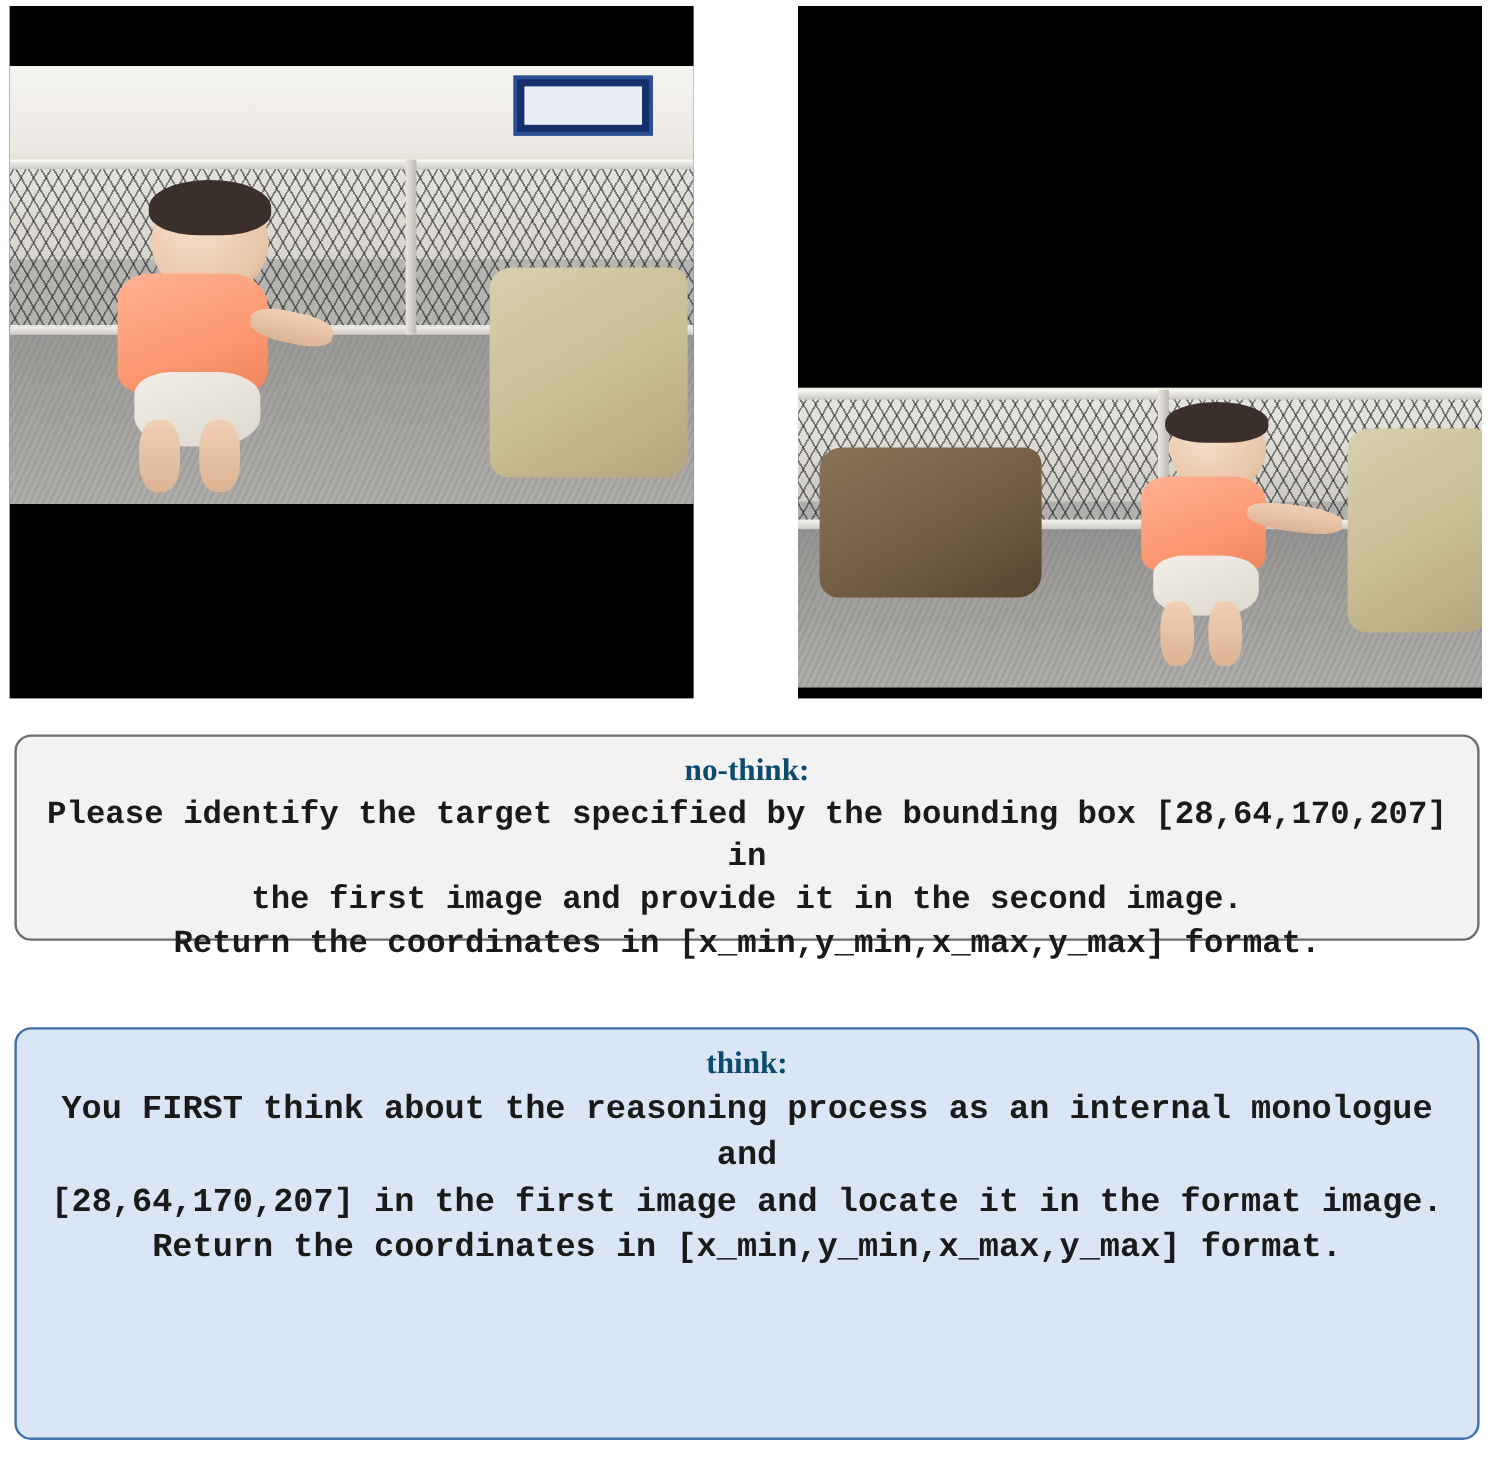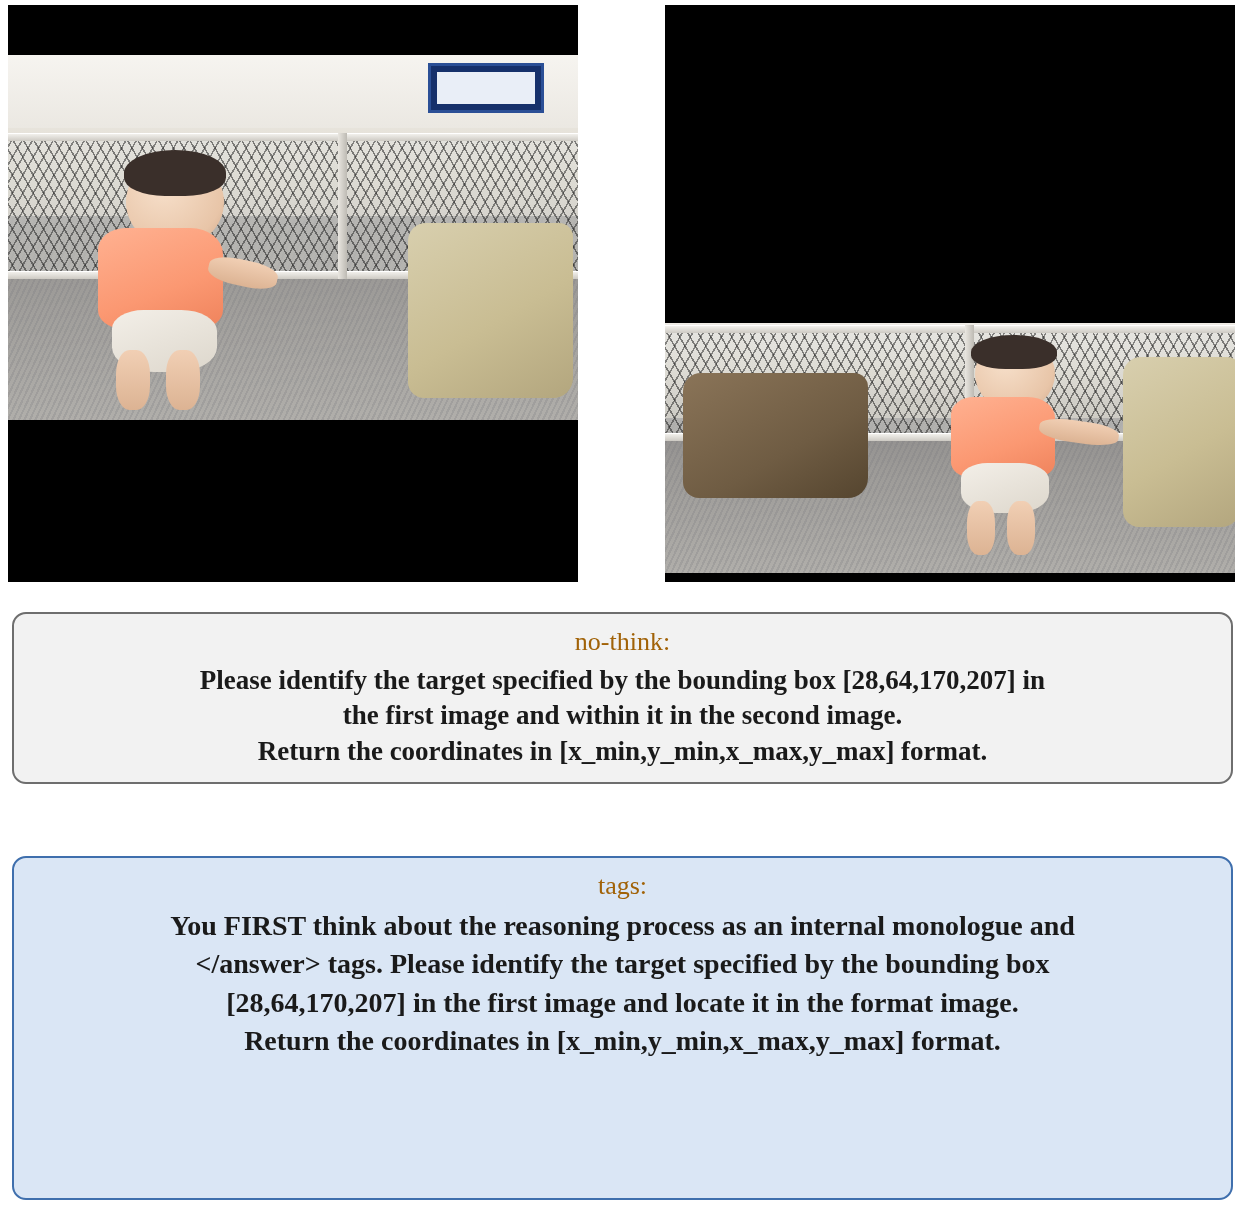--- a/index.html
+++ b/index.html
@@ -179,31 +179,32 @@
   .prompt-box.think {
     left: 12px;
     top: 856px;
     width: 1221px;
     height: 344px;
     background: #dae6f5;
     border: 2px solid #3f6fad;
     padding: 12px 16px 10px 16px;
   }
   .label {
-    color: #a16207;
-    font-weight: normal;
+    color: #0c4a6e;
+    font-weight: bold;
     font-size: 26px;
     line-height: 1.25;
     margin-bottom: 4px;
   }
   .body-text {
     color: #1a1a1a;
     font-weight: bold;
     font-size: 27px;
     line-height: 1.33;
+    font-family: Liberation Mono, monospace;
   }
   .body-text.think-text {
     font-size: 28px;
     line-height: 1.38;
   }
   .line { display: block; }
 </style>
 </head>
 <body>
 
@@ -264,26 +265,25 @@
         </div>
       </div>
     </div>
   </div>
 </div>
 
 <div class="prompt-box nothink">
   <div class="label">no-think:</div>
   <div class="body-text">
     <span class="line">Please identify the target specified by the bounding box [28,64,170,207] in</span>
-    <span class="line">the first image and within it in the second image.</span>
+    <span class="line">the first image and provide it in the second image.</span>
     <span class="line">Return the coordinates in [x_min,y_min,x_max,y_max] format.</span>
   </div>
 </div>
 
 <div class="prompt-box think">
-  <div class="label">tags:</div>
+  <div class="label">think:</div>
   <div class="body-text think-text">
     <span class="line">You FIRST think about the reasoning process as an internal monologue and</span>
-    <span class="line">&lt;/answer&gt; tags. Please identify the target specified by the bounding box</span>
     <span class="line">[28,64,170,207] in the first image and locate it in the format image.</span>
     <span class="line">Return the coordinates in [x_min,y_min,x_max,y_max] format.</span>
   </div>
 </div>
 
 </body></html>

